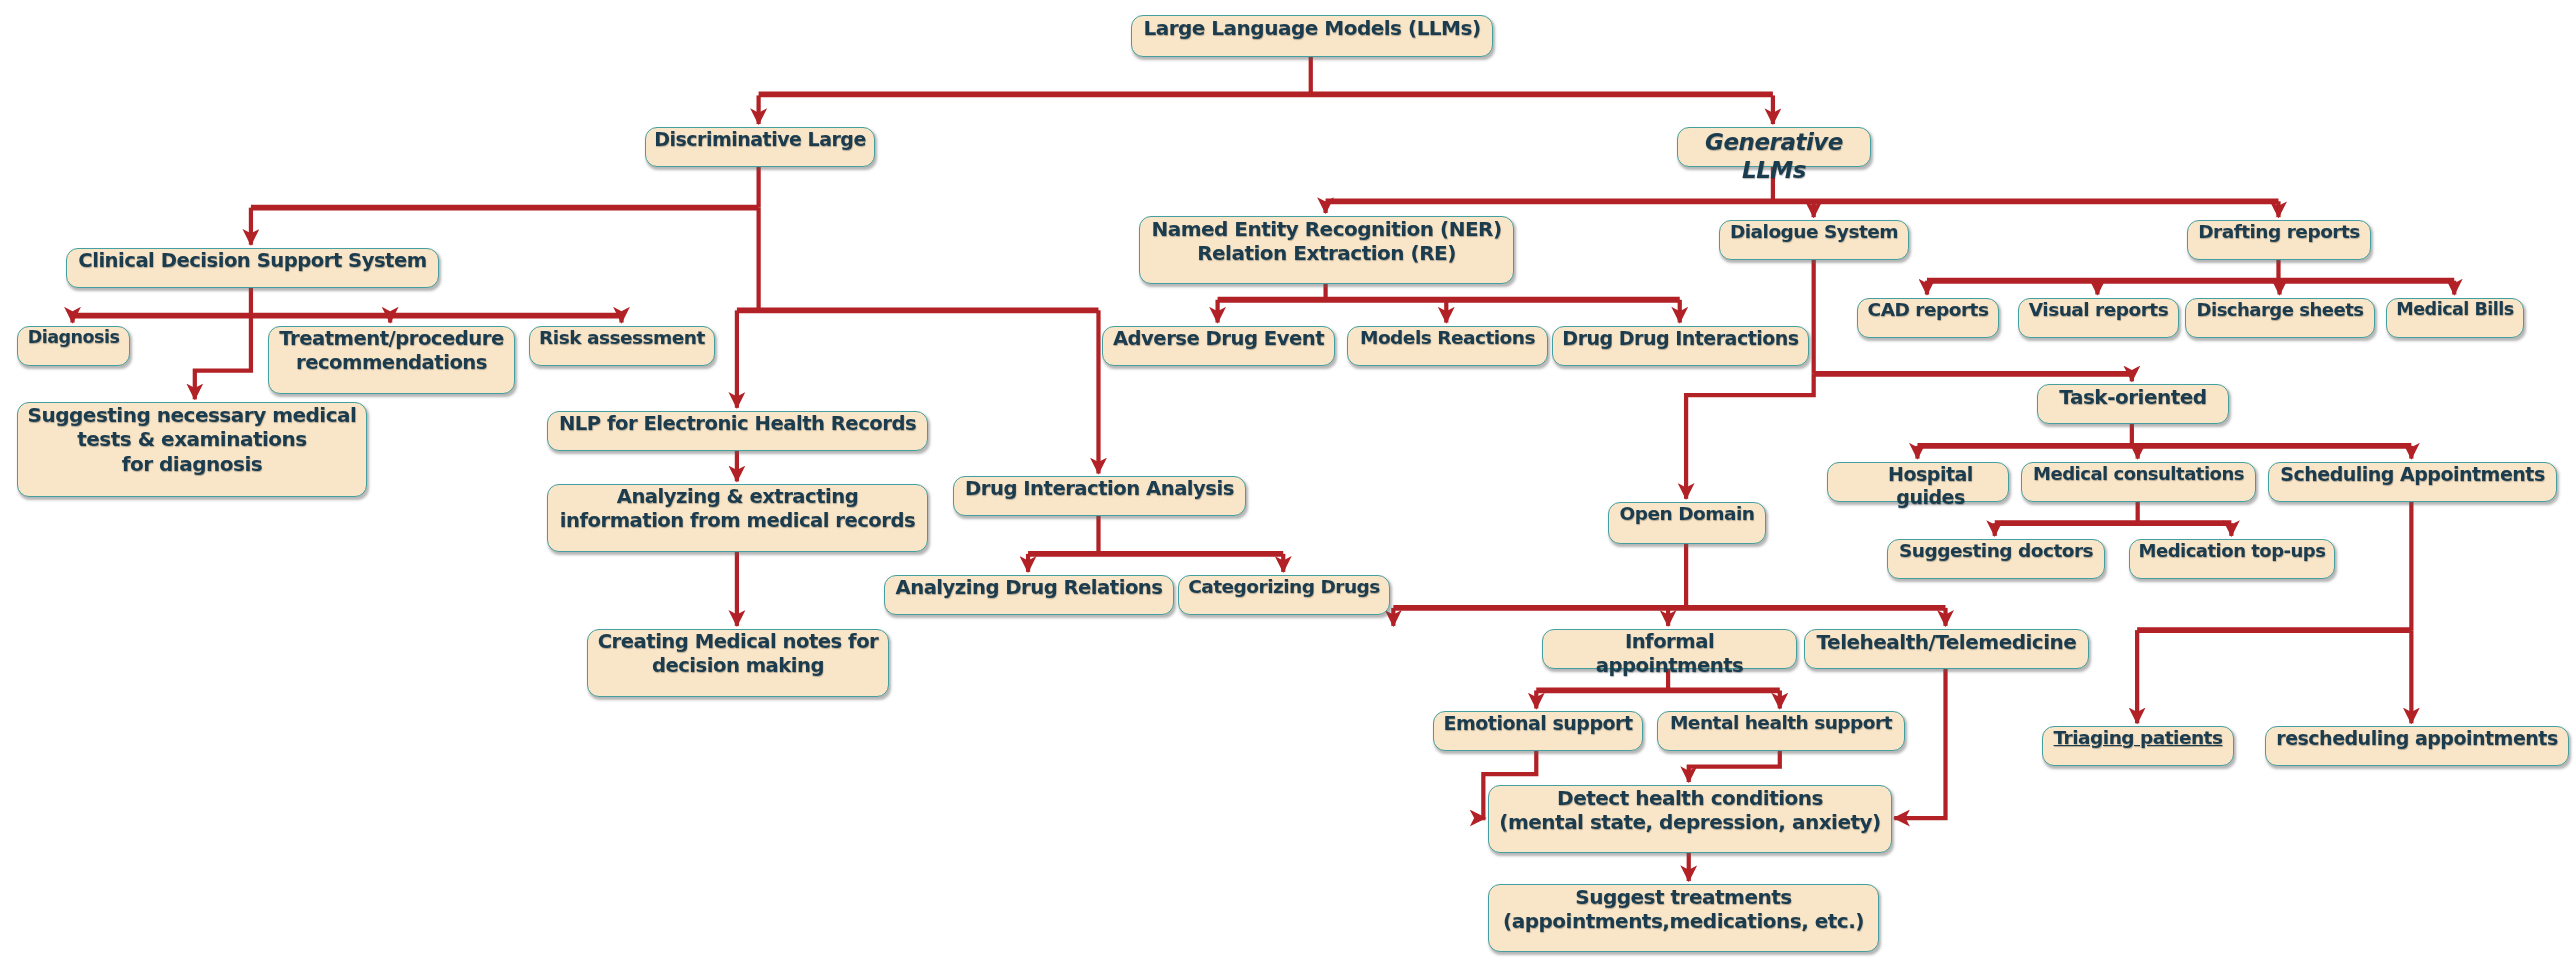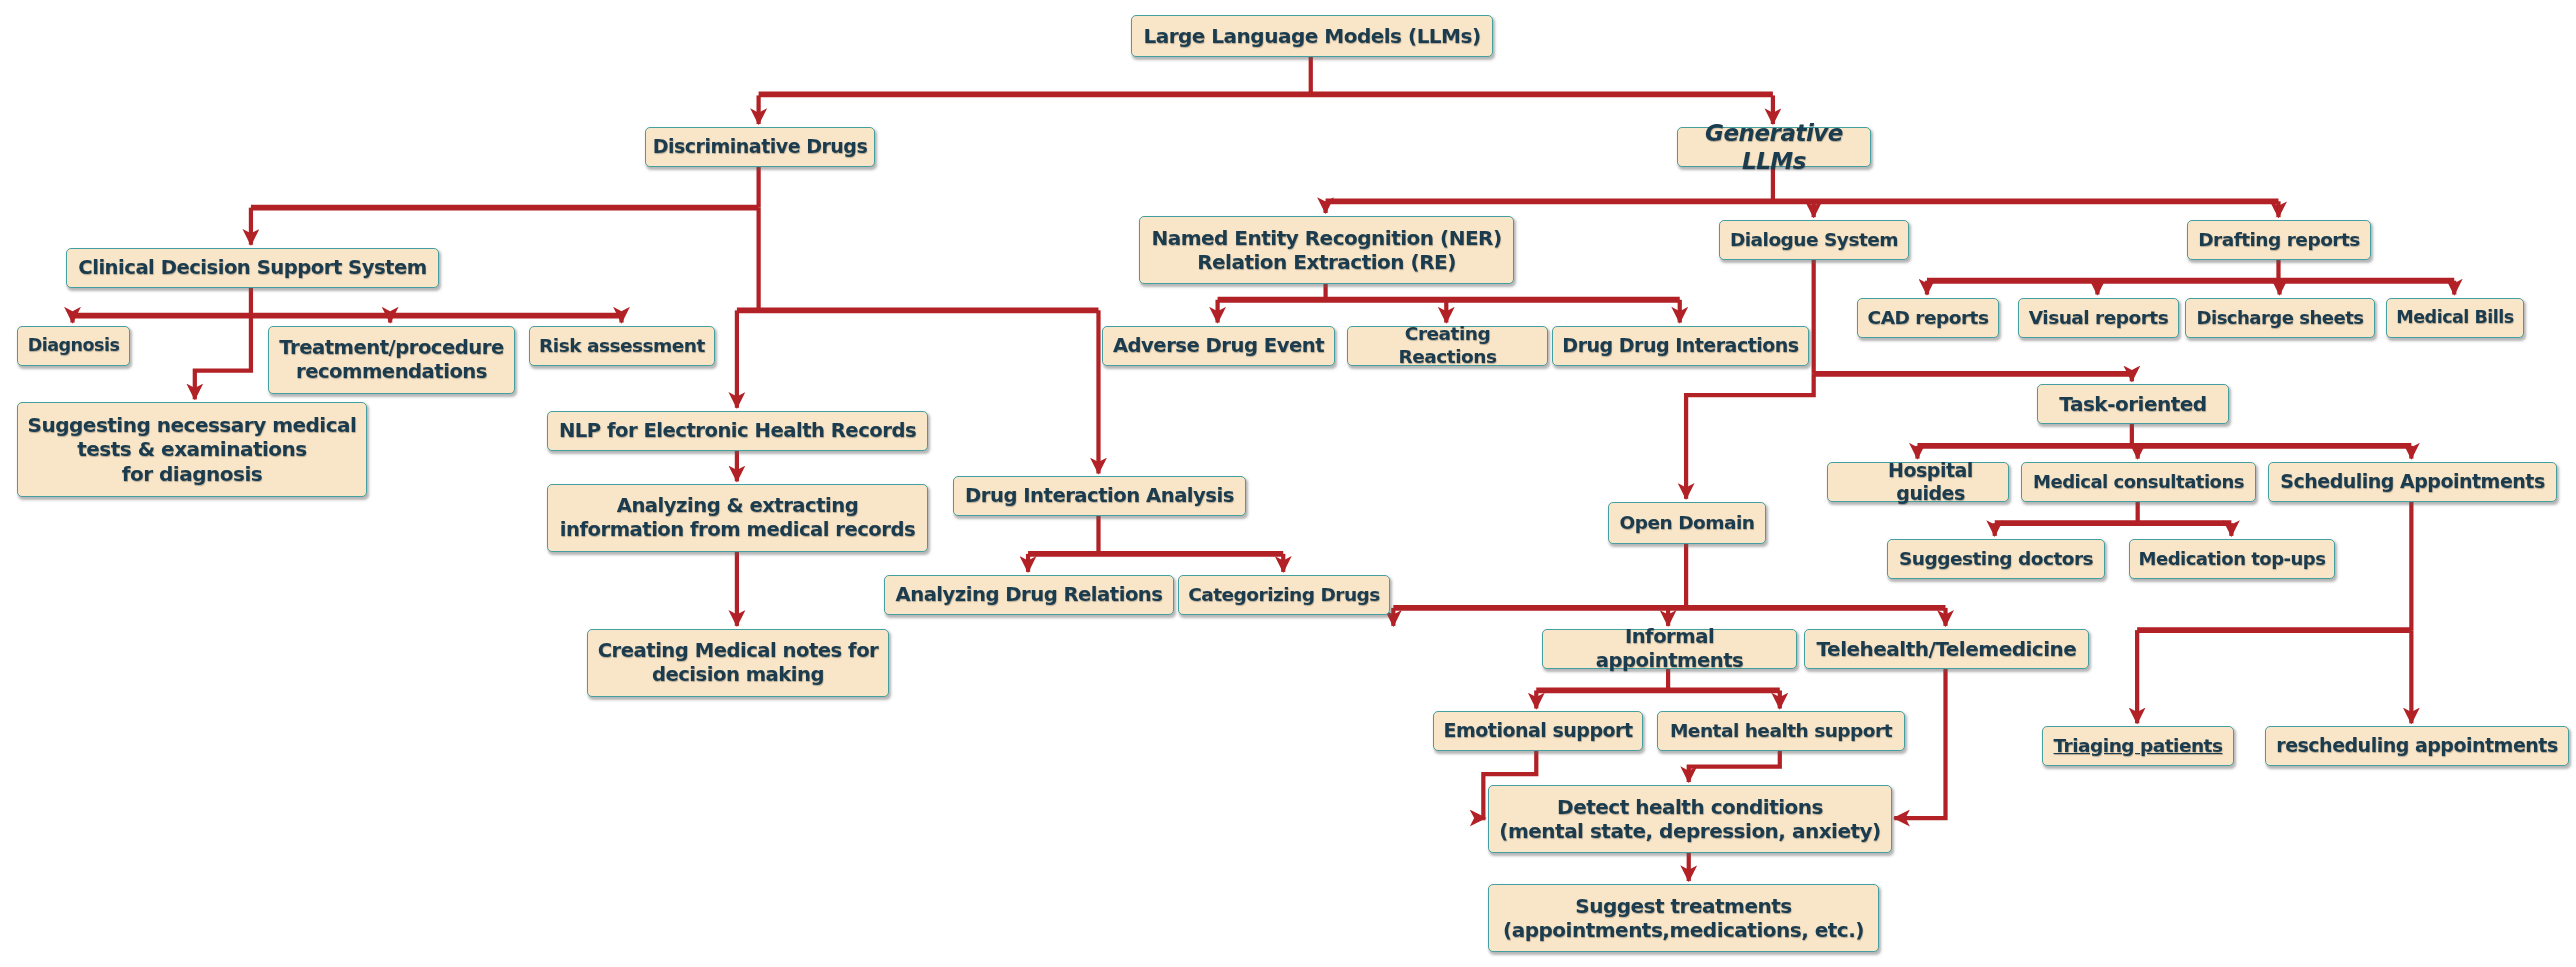--- a/index.html
+++ b/index.html
@@ -2,22 +2,22 @@
 <html style="font-size:8.5px"><head>
 <meta charset="utf-8">
 <style>
   html,body{margin:0;padding:0;background:#ffffff;}
   .canvas{position:relative;width:2576px;height:968px;background:#ffffff;overflow:hidden;
           font-family:"DejaVu Sans","Liberation Sans",sans-serif;}
   .edges{position:absolute;left:0;top:0;width:2576px;height:968px;}
   .e{fill:none;stroke:#B22126;stroke-width:8;}
   .rail{stroke-width:11;}
   .a{marker-end:url(#arr);}
-  .node{position:absolute;display:flex;align-items:center;justify-content:center;
-        background:#F9E5C7;border:1.6px solid #44A0A0;border-radius:5px;
+  .node{position:absolute;display:flex;align-items:flex-start;justify-content:center;
+        background:#F9E5C7;border:1.6px solid #44A0A0;border-radius:12px;
         box-shadow:1.6px 2.1px 2.6px rgba(90,90,90,.45);
         color:#1A3C4E;font-weight:bold;text-align:center;z-index:2;}
   .lbl{display:inline-block;white-space:pre-line;line-height:1.22;font-size:20px;
        letter-spacing:-0.5px;padding:0 5.3px;
        text-shadow:0.5px 1.1px 1.1px rgba(0,0,0,.28);}
 </style>
 </head>
 <body>
 
 <div class="canvas">
@@ -126,21 +126,21 @@
       <path class="e a" d="M3362,1418 V1448 H3190 V1477"></path>
       <path class="e a" d="M3675,1262 V1545 H3578"></path>
       <path class="e a" d="M3190,1609 V1664"></path>
     </g>
   </svg>
 
   <div class="node" style="left:1131px;top:15px;width:360px;height:40px">
       <span class="lbl" style="font-size: 20px;">Large Language Models (LLMs)</span>
     </div>
   <div class="node" style="left:645px;top:127px;width:228px;height:38px">
-      <span class="lbl" style="font-size: 19px;">Discriminative Drugs</span>
+      <span class="lbl" style="font-size: 19px;">Discriminative Large</span>
     </div>
   <div class="node" style="left:1677px;top:127px;width:192px;height:38px">
       <span class="lbl" style="font-size: 23px; font-style: italic;">Generative LLMs</span>
     </div>
   <div class="node" style="left:66px;top:248px;width:371px;height:38px">
       <span class="lbl" style="font-size: 19.6px;">Clinical Decision Support System</span>
     </div>
   <div class="node" style="left:1139px;top:216px;width:373px;height:66px">
       <span class="lbl" style="font-size: 20px;">Named Entity Recognition (NER)
 Relation Extraction (RE)</span>
@@ -170,21 +170,21 @@
       <span class="lbl" style="font-size: 19.6px;">Treatment/procedure
 recommendations</span>
     </div>
   <div class="node" style="left:529px;top:326px;width:184px;height:38px">
       <span class="lbl" style="font-size: 18.5px;">Risk assessment</span>
     </div>
   <div class="node" style="left:1102px;top:326px;width:231px;height:38px">
       <span class="lbl" style="font-size: 19.6px;">Adverse Drug Event</span>
     </div>
   <div class="node" style="left:1347px;top:326px;width:199px;height:38px">
-      <span class="lbl" style="font-size: 18.5px;">Creating Reactions</span>
+      <span class="lbl" style="font-size: 18.5px;">Models Reactions</span>
     </div>
   <div class="node" style="left:1552px;top:326px;width:255px;height:38px">
       <span class="lbl" style="font-size: 19px;">Drug Drug Interactions</span>
     </div>
   <div class="node" style="left:2037px;top:384px;width:190px;height:38px">
       <span class="lbl" style="font-size: 20px;">Task-oriented</span>
     </div>
   <div class="node" style="left:17px;top:402px;width:348px;height:93px">
       <span class="lbl" style="font-size: 20px;">Suggesting necessary medical
 tests &amp; examinations

